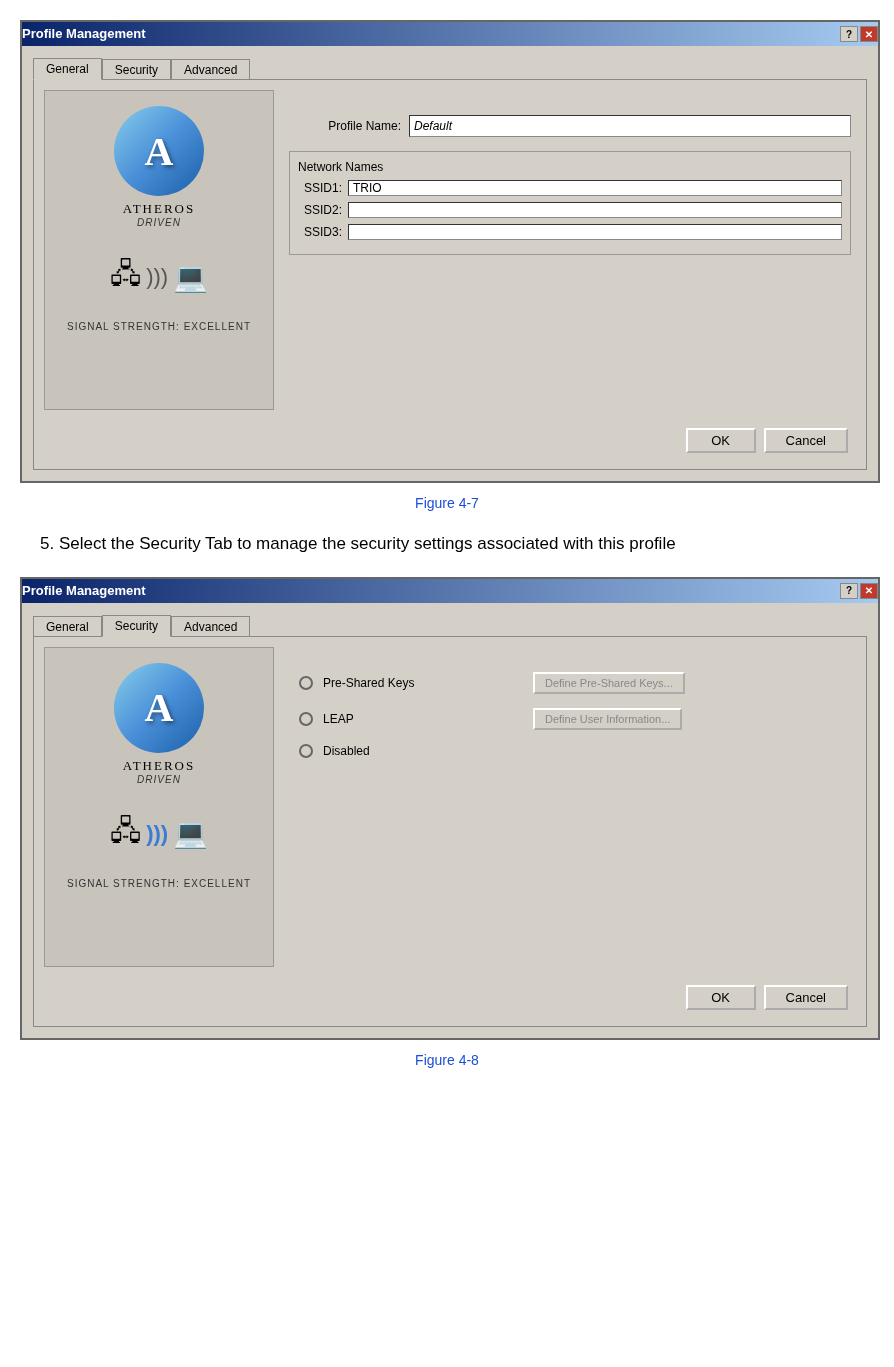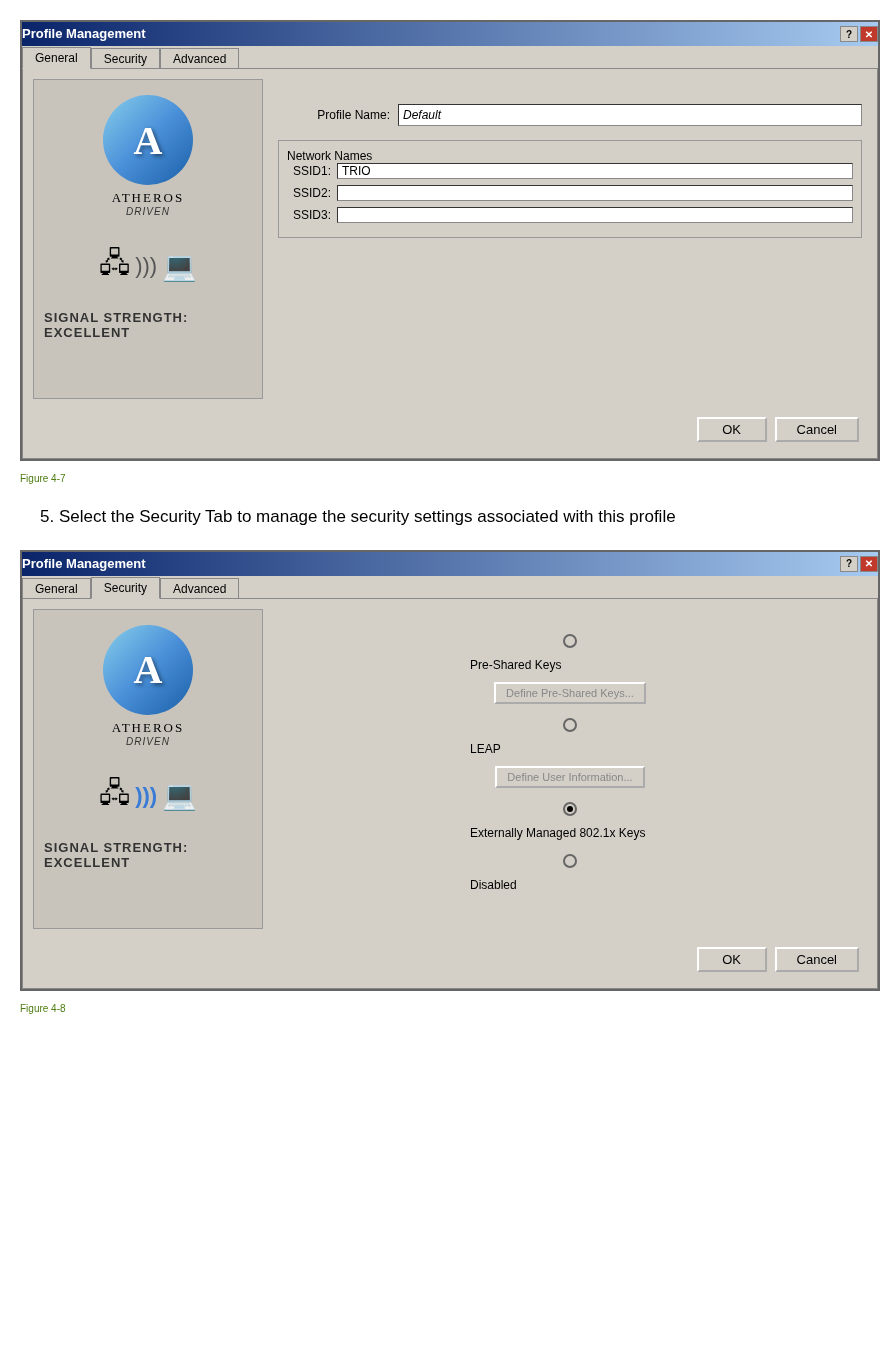--- a/index.html
+++ b/index.html
@@ -56,21 +56,21 @@
     .title-btn.close {
       background: #c0392b;
       color: white;
     }
 
     .title-btn.help {
       background: #d4d0c8;
     }
 
     .window-content {
-      padding: 0;
+      padding: 11px;
     }
 
     
     .tabs {
       display: flex;
       align-items: flex-end;
       margin-bottom: 0;
     }
 
     .tab {
@@ -174,22 +174,22 @@
     .wifi-waves {
       font-size: 22px;
       color: #555;
     }
 
     .laptop-icon {
       font-size: 28px;
     }
 
     .signal-strength {
-      font-size: 13px;
-      font-weight: bold;
+      font-size: 10px;
+      font-weight: normal;
       letter-spacing: 1px;
       color: #333;
       margin-top: 5px;
     }
 
     .signal-excellent {
       color: #333;
     }
 
     
@@ -224,20 +224,21 @@
 
     .network-names-group {
       border: 1px solid #999;
       padding: 8px 8px 8px 8px;
       margin-top: 5px;
     }
 
     .network-names-label {
       font-size: 12px;
       font-weight: normal;
+      margin-bottom: 6px;
     }
 
     .ssid-row {
       display: flex;
       align-items: center;
       margin-bottom: 6px;
     }
 
     .ssid-label {
       width: 50px;
@@ -268,23 +269,23 @@
       padding: 3px 20px;
       background: #d4d0c8;
       border: 2px outset #fff;
       font-size: 13px;
       cursor: pointer;
       min-width: 70px;
     }
 
     
     .figure-caption {
-      text-align: left;
-      font-size: 10px;
-      color: #4d7c0f;
+      text-align: center;
+      font-size: 14px;
+      color: #1d4ed8;
       margin: 12px 0 20px;
     }
 
     
     .step-text {
       font-size: 17px;
       margin: 10px 20px 20px 20px;
       line-height: 1.5;
     }
 
@@ -293,21 +294,20 @@
       display: flex;
       flex-direction: column;
       gap: 14px;
       padding: 20px 10px;
     }
 
     .security-row {
       display: flex;
       align-items: center;
       gap: 10px;
-      flex-direction: column;
     }
 
     .radio-btn {
       width: 14px;
       height: 14px;
       border-radius: 50%;
       border: 2px solid #666;
       background: #d4d0c8;
       display: inline-flex;
       align-items: center;
@@ -455,24 +455,20 @@
               <span class="security-label">Pre-Shared Keys</span>
               <button class="define-btn">Define Pre-Shared Keys...</button>
             </div>
 
             <div class="security-row">
               <div class="radio-btn"></div>
               <span class="security-label">LEAP</span>
               <button class="define-btn">Define User Information...</button>
             </div>
 
-            <div class="security-row">
-              <div class="radio-btn selected"></div>
-              <span class="security-label">Externally Managed 802.1x Keys</span>
-            </div>
 
             <div class="security-row">
               <div class="radio-btn"></div>
               <span class="security-label">Disabled</span>
             </div>
           </div>
         </div>
       </div>
       <div class="button-row">
         <button class="win-btn">OK</button>

